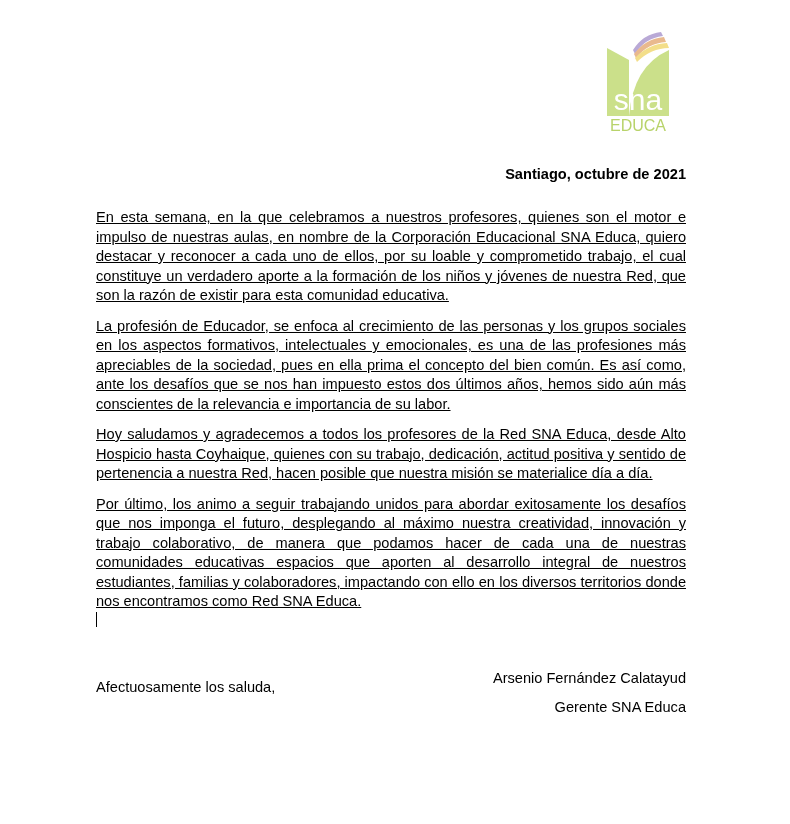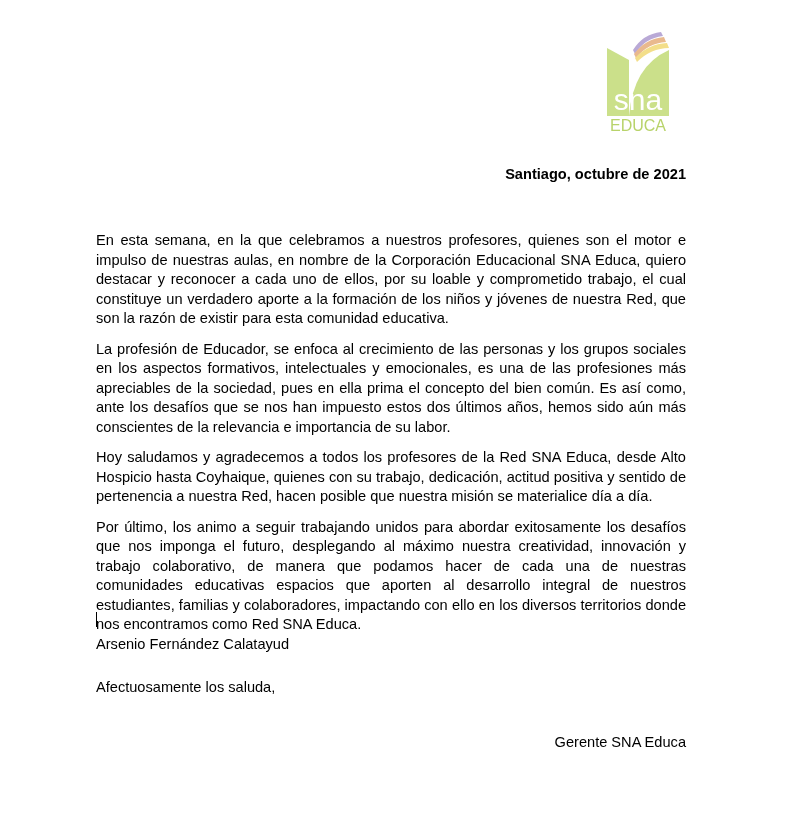--- a/index.html
+++ b/index.html
@@ -1,26 +1,26 @@
 <!DOCTYPE html>
 <html><head>
   <meta charset="utf-8">
   <style>
     html, body { margin: 0; padding: 0; background: #ffffff; }
     body { width: 790px; height: 824px; position: relative; overflow: hidden;
       font-family: "Liberation Sans", sans-serif; color: #000; font-size: 14.6px; }
     .logo { position: absolute; left: 607px; top: 30px; width: 64px; height: 104px; }
     .date { position: absolute; left: 96px; width: 590px; top: 165px; text-align: right; line-height: 18px; font-weight: bold; }
-    .body-text { position: absolute; left: 96px; width: 590px; top: 231px; }
+    .body-text { position: absolute; left: 96px; width: 590px; top: 208px; text-decoration: underline; }
     .para { margin: 0 0 11px 0; text-align: justify; line-height: 19.5px; }
     .para:last-of-type { text-align-last: left; }
     .cursor { position: absolute; left: 96px; top: 612px; width: 1px; height: 15px; background: #000; }
     .closing { position: absolute; left: 96px; top: 640px; line-height: 18px; margin-top: 38px; }
-    .sig-name { position: absolute; left: 96px; width: 590px; top: 635px; line-height: 18px; }
-    .sig-title { position: absolute; left: 96px; width: 590px; top: 698px; text-align: right; line-height: 18px; margin-top: 35px; }
+    .sig-name { position: absolute; left: 96px; width: 590px; top: 669px; text-align: right; line-height: 18px; }
+    .sig-title { position: absolute; left: 96px; width: 590px; top: 698px; text-align: right; line-height: 18px; }
   </style>
 </head>
 <body>
 
 <div class="logo">
   <svg width="64" height="104" viewBox="0 0 64 104">
     <path d="M26 20 Q36 4 54 2 L56 6 Q38 8 28 24 Z" fill="#b9a9d6"></path>
     <path d="M27 24 Q38 9 57 7 L59 12 Q41 13 29 28 Z" fill="#e9b98e"></path>
     <path d="M28 28 Q41 14 60 13 L62 18 Q44 18 30 32 Z" fill="#f3de8a"></path>
     <path d="M0 18 L22 30 L22 86 L0 86 Z" fill="#cbe08a"></path>

